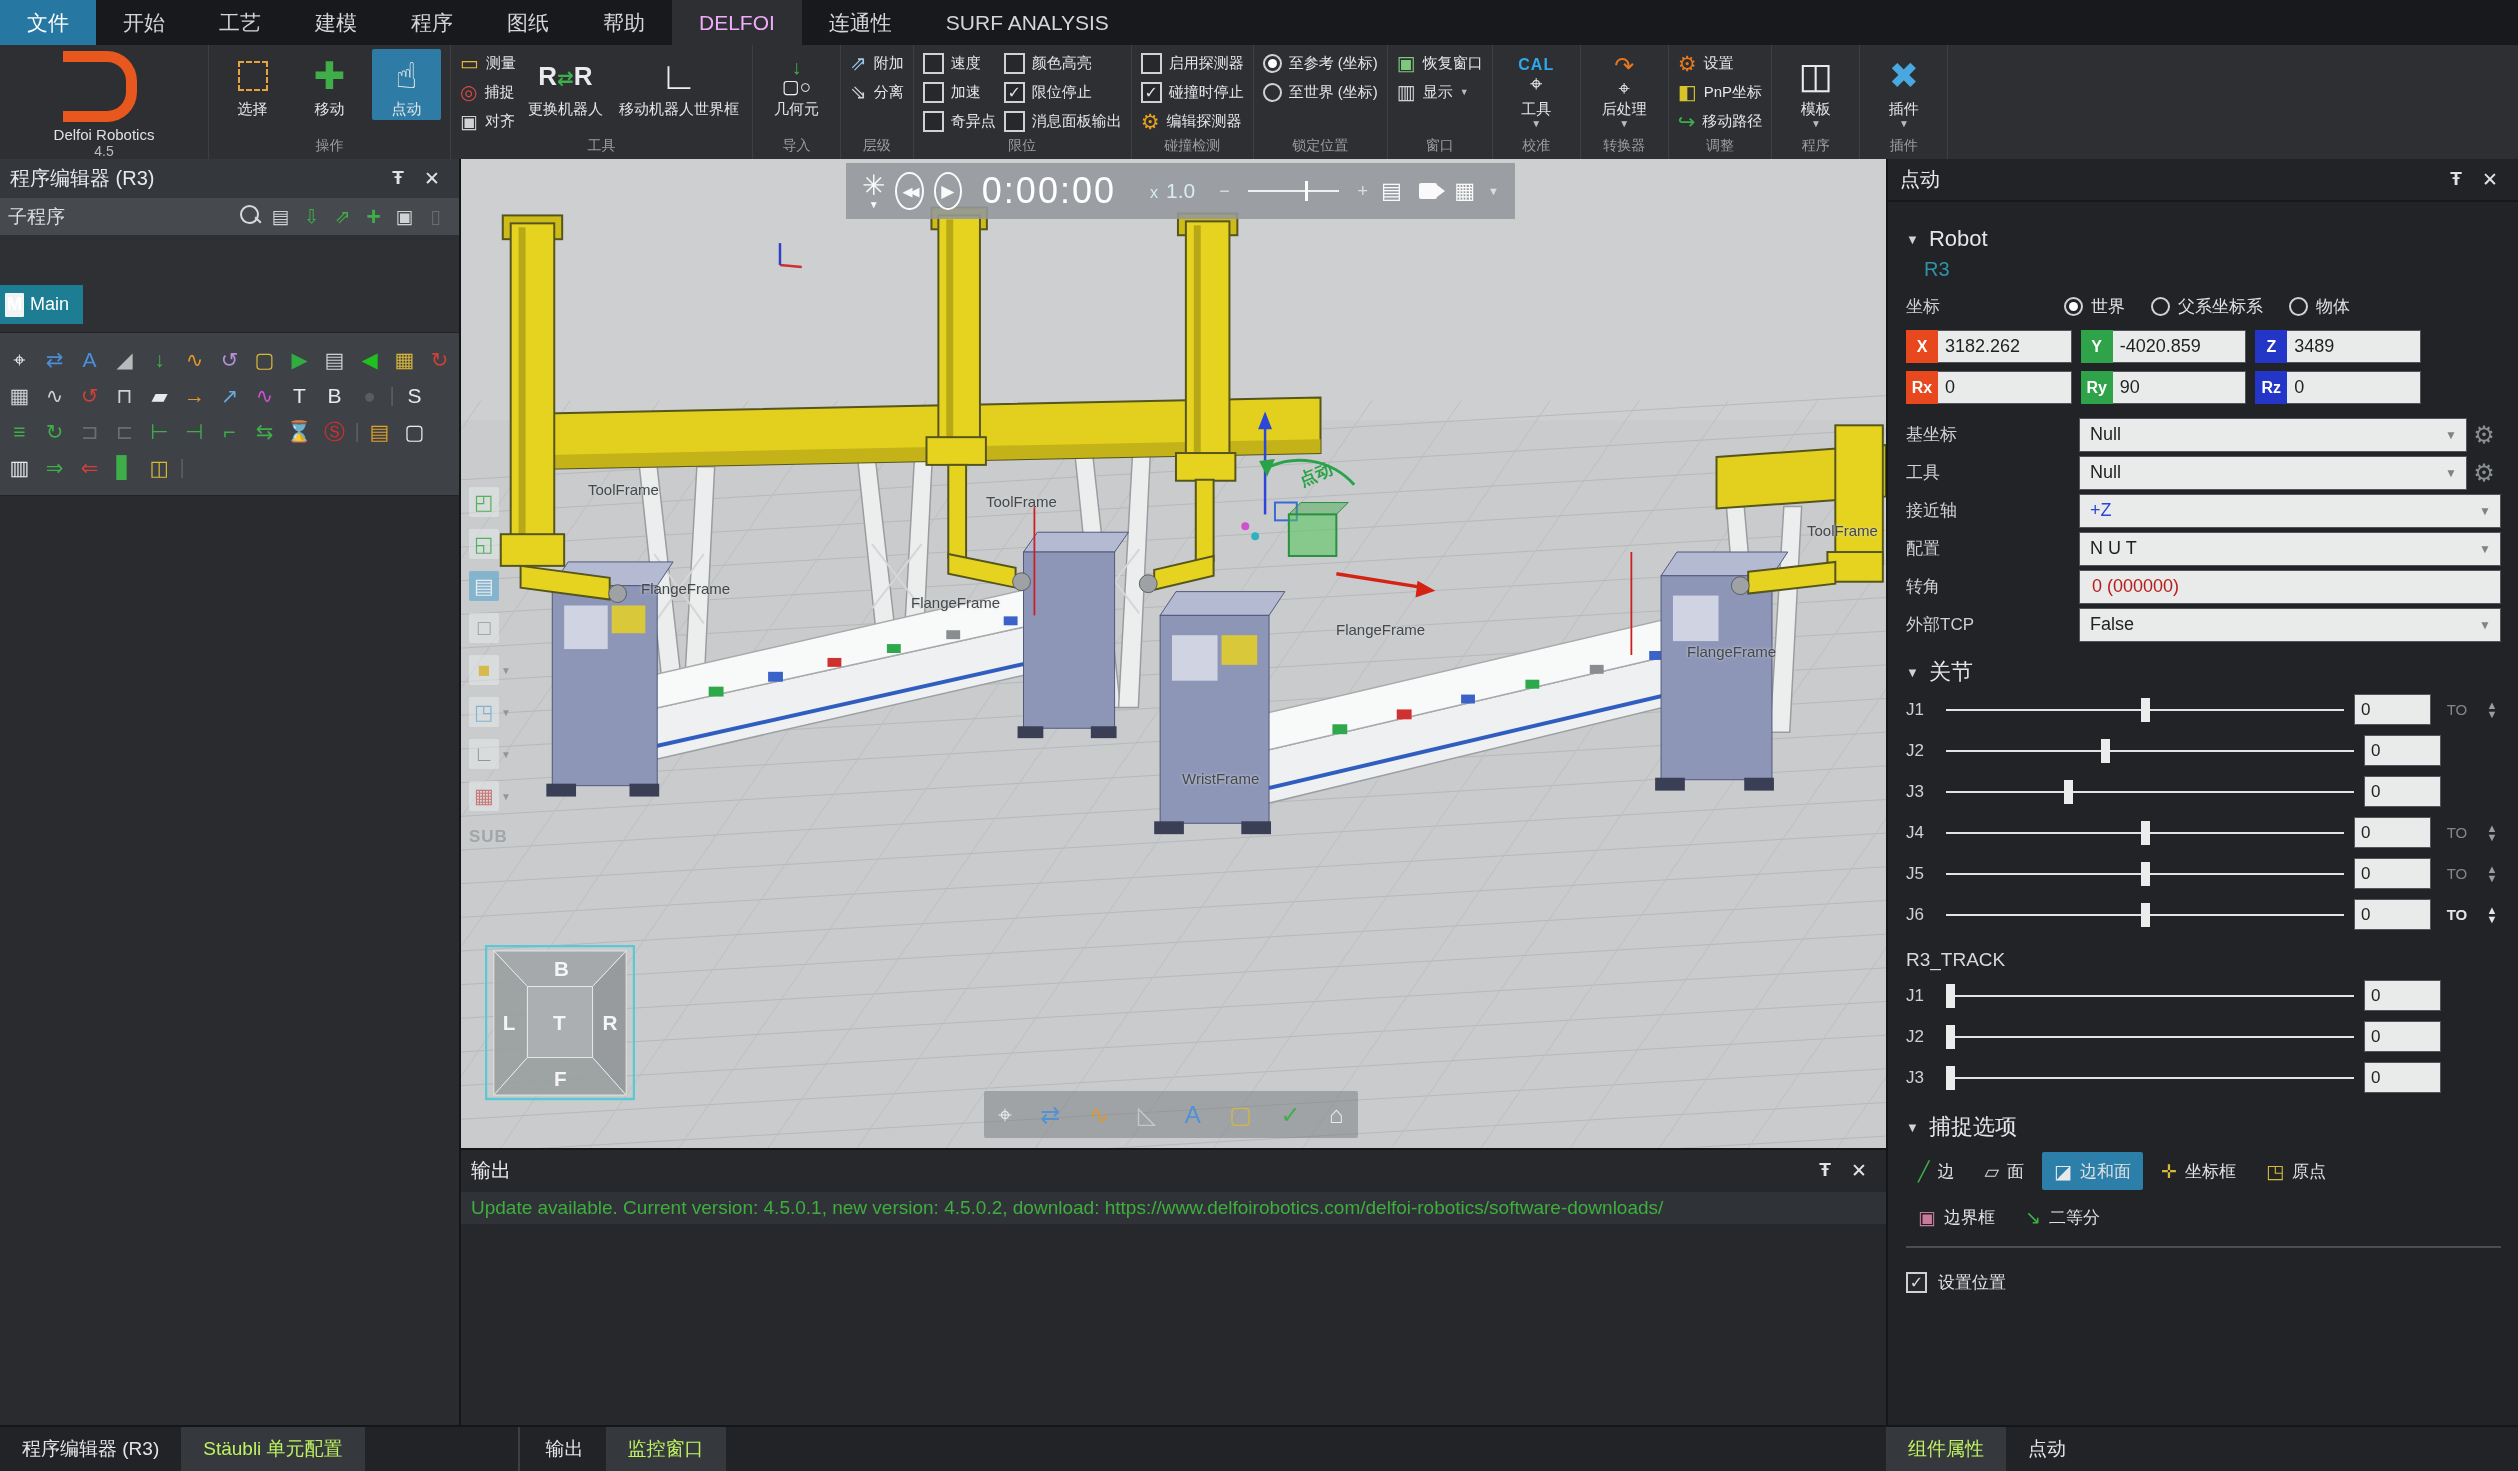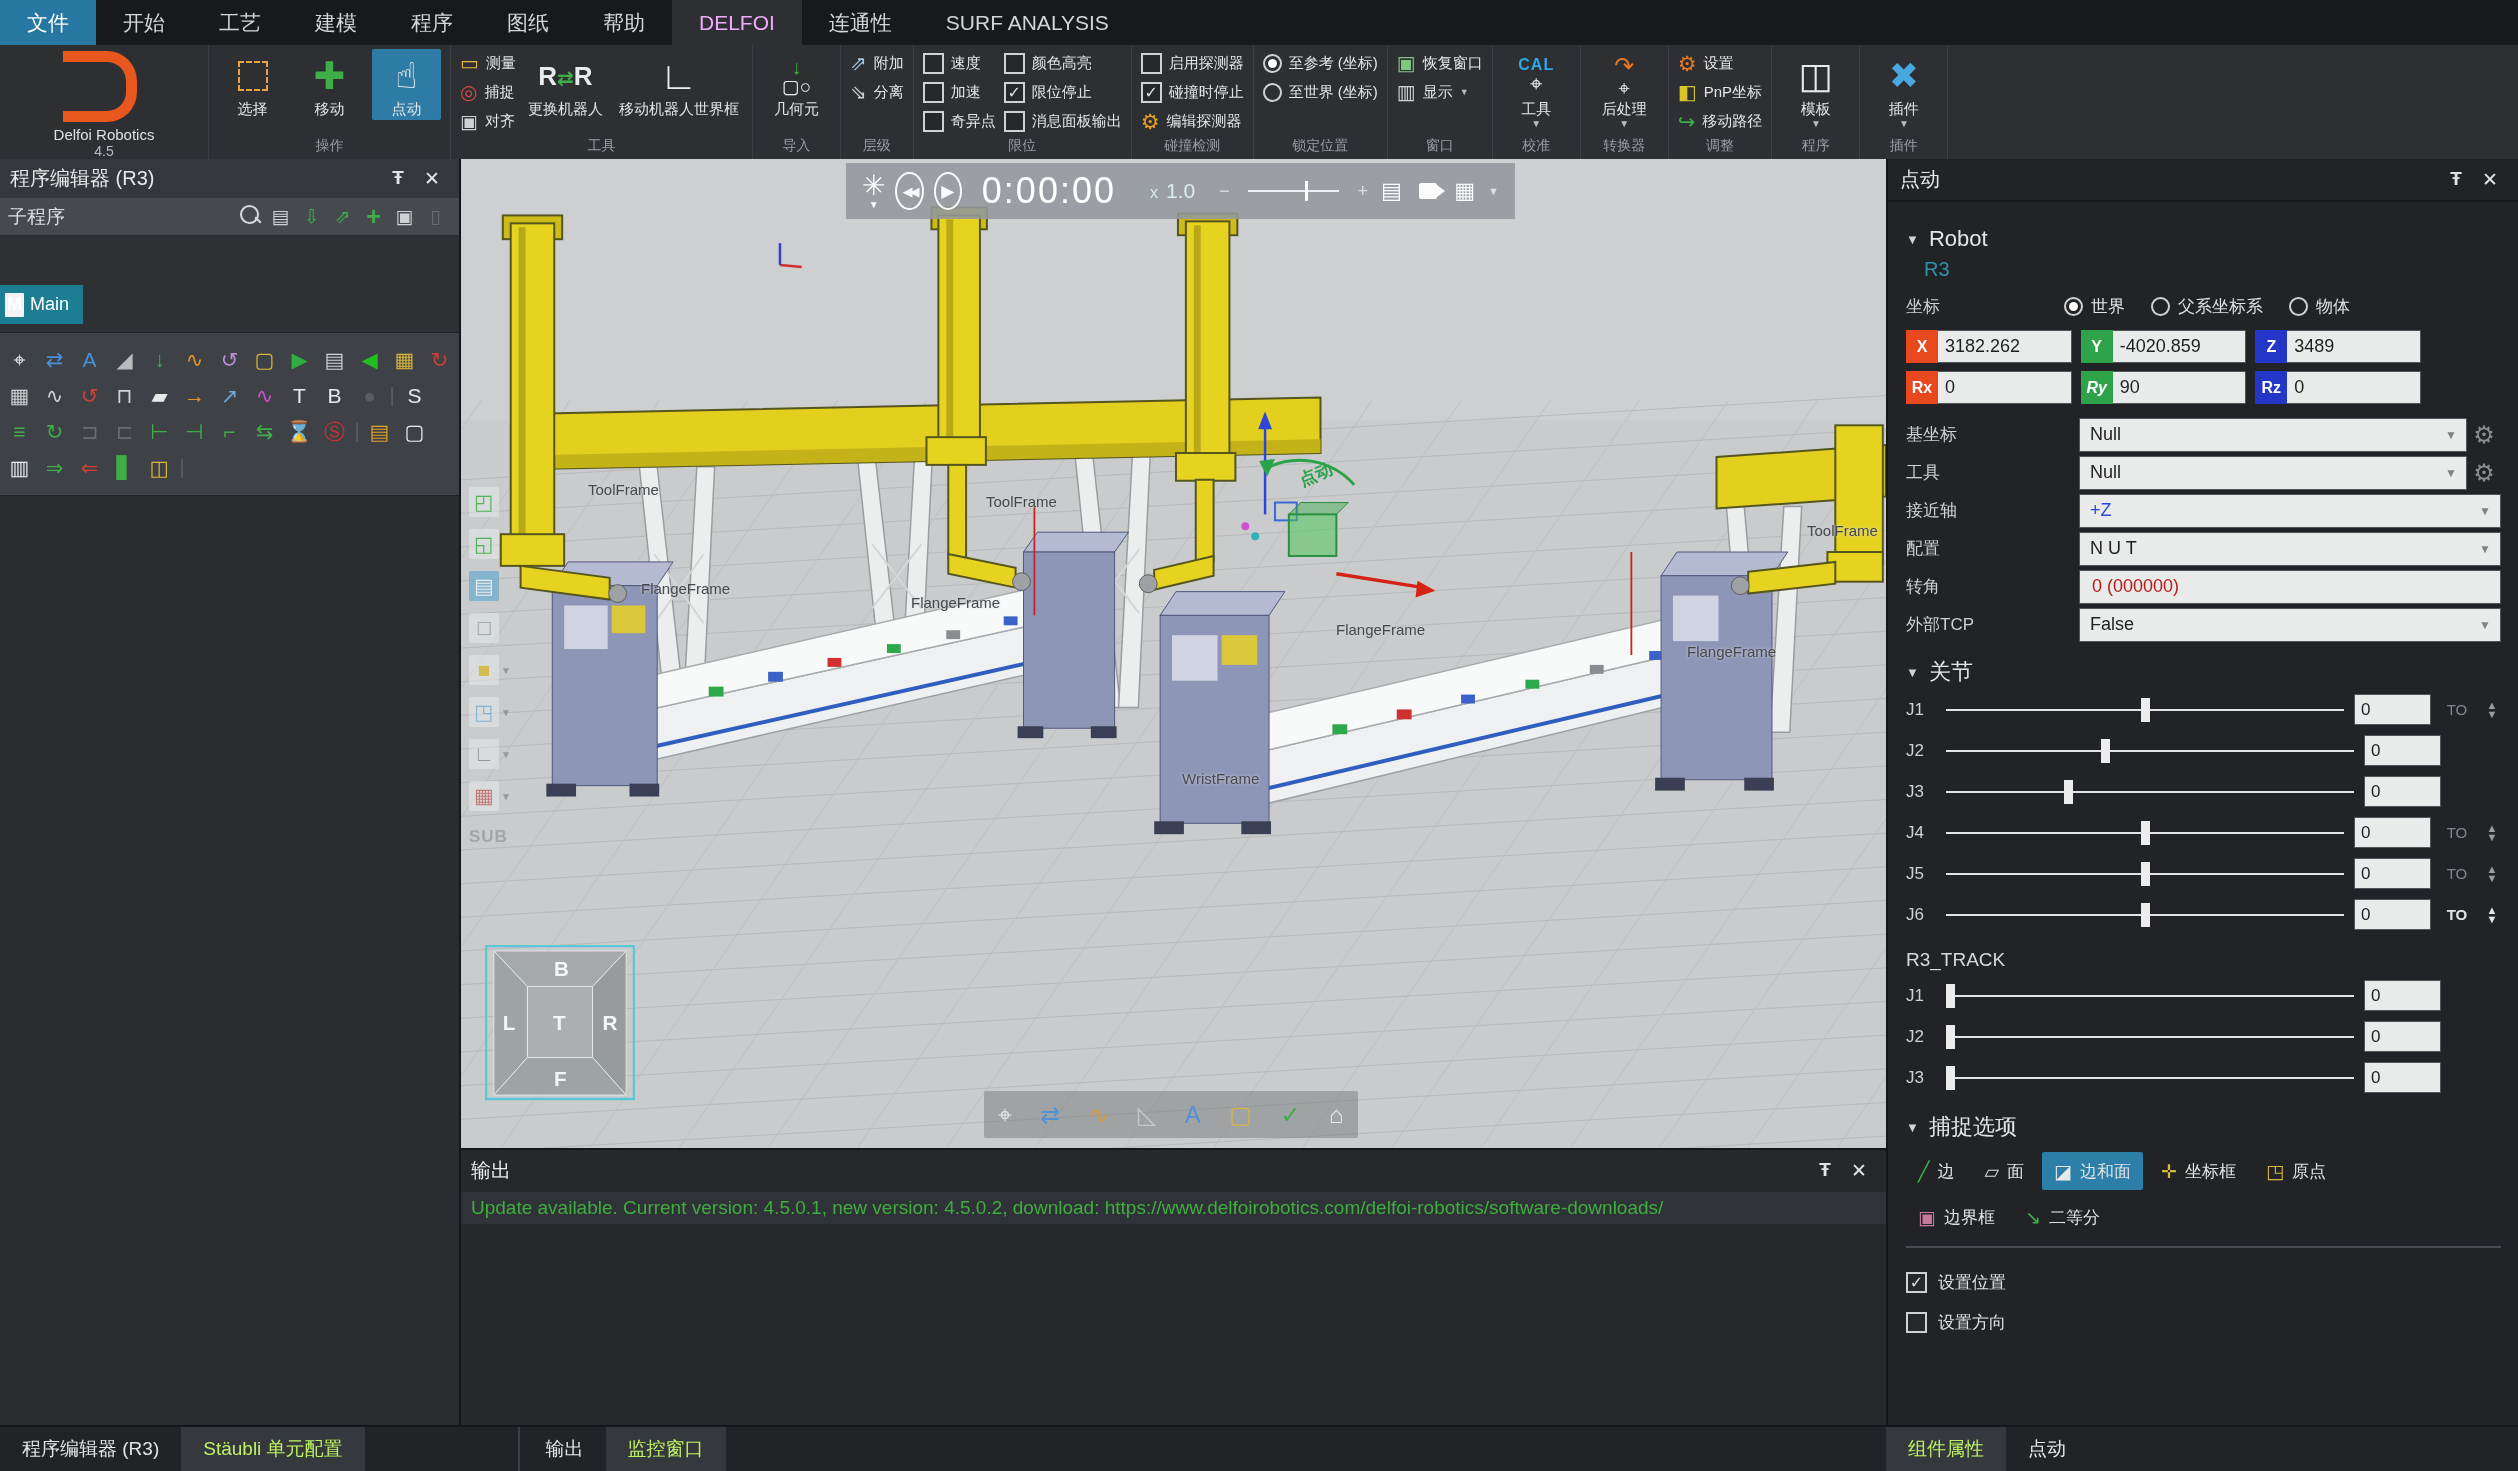--- a/index.html
+++ b/index.html
@@ -821,21 +821,21 @@
           </div>
           <div class="pose-cell">
             <span class="axis-badge" style="background: rgb(35, 54, 200);">Z</span>
             <span class="pose-val">3489</span>
           </div>
           <div class="pose-cell">
             <span class="axis-badge" style="background: rgb(232, 72, 29);">Rx</span>
             <span class="pose-val">0</span>
           </div>
           <div class="pose-cell">
-            <span class="axis-badge" style="background: rgb(47, 163, 73); font-style: italic;">Ry</span>
+            <span class="axis-badge" style="background: rgb(47, 163, 73);">Ry</span>
             <span class="pose-val">90</span>
           </div>
           <div class="pose-cell">
             <span class="axis-badge" style="background: rgb(35, 54, 200);">Rz</span>
             <span class="pose-val">0</span>
           </div>
         </div>
       <div id="param-rows">
           <div class="prow">
             <span class="lbl">基坐标</span>
@@ -1021,24 +1021,20 @@
               <span class="gl" style="color:#3fae49;font-size:19px">↘</span>
               <span>二等分</span>
             </span>
           </div>
         </div>
       <div class="snap-sep"></div>
       <div id="jog-checkboxes">
           <div class="cbrow">
             <span class="cb">✓</span>
             <span>设置位置</span>
-          </div>
-          <div class="cbrow">
-            <span class="cb"></span>
-            <span>设置方向</span>
           </div>
         </div>
     </div>
   </div>
 
   <div class="statusbar" id="statusbar">
       <div class="sb-tab">程序编辑器 (R3)</div>
       <div class="sb-tab inactive">Stäubli 单元配置</div>
       <div class="sb-spacer"></div>
       <div class="sb-div"></div>

